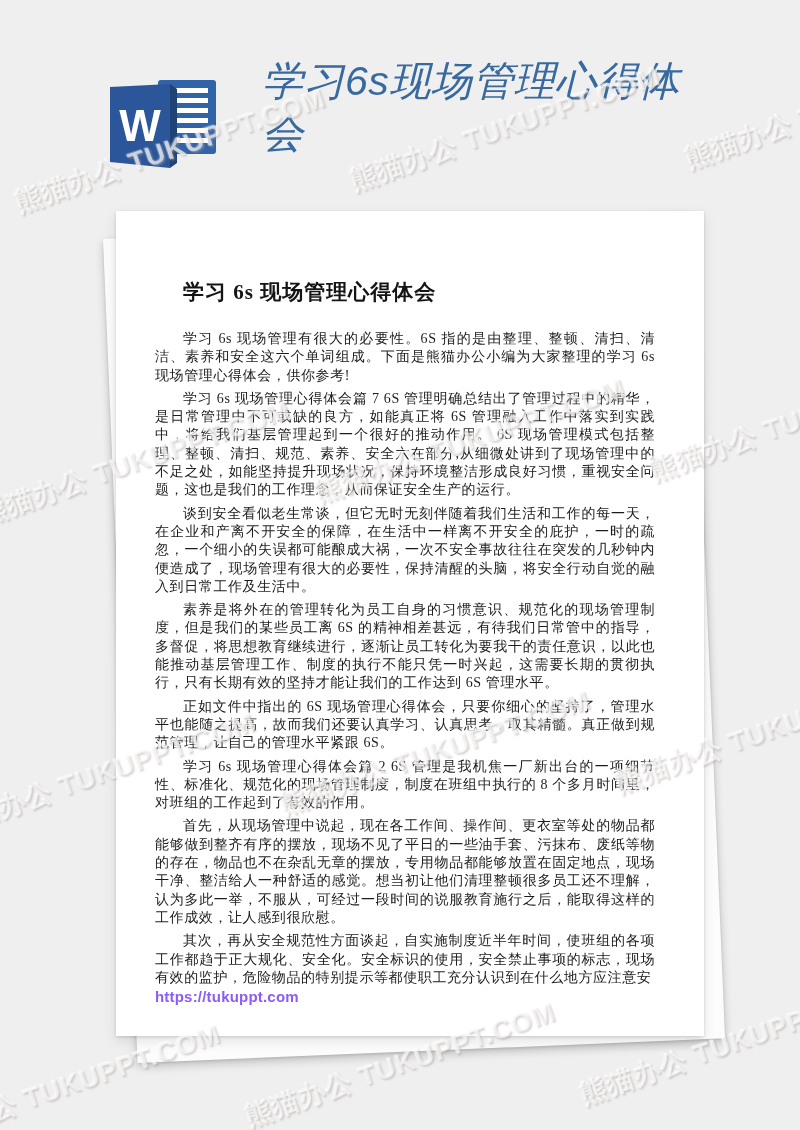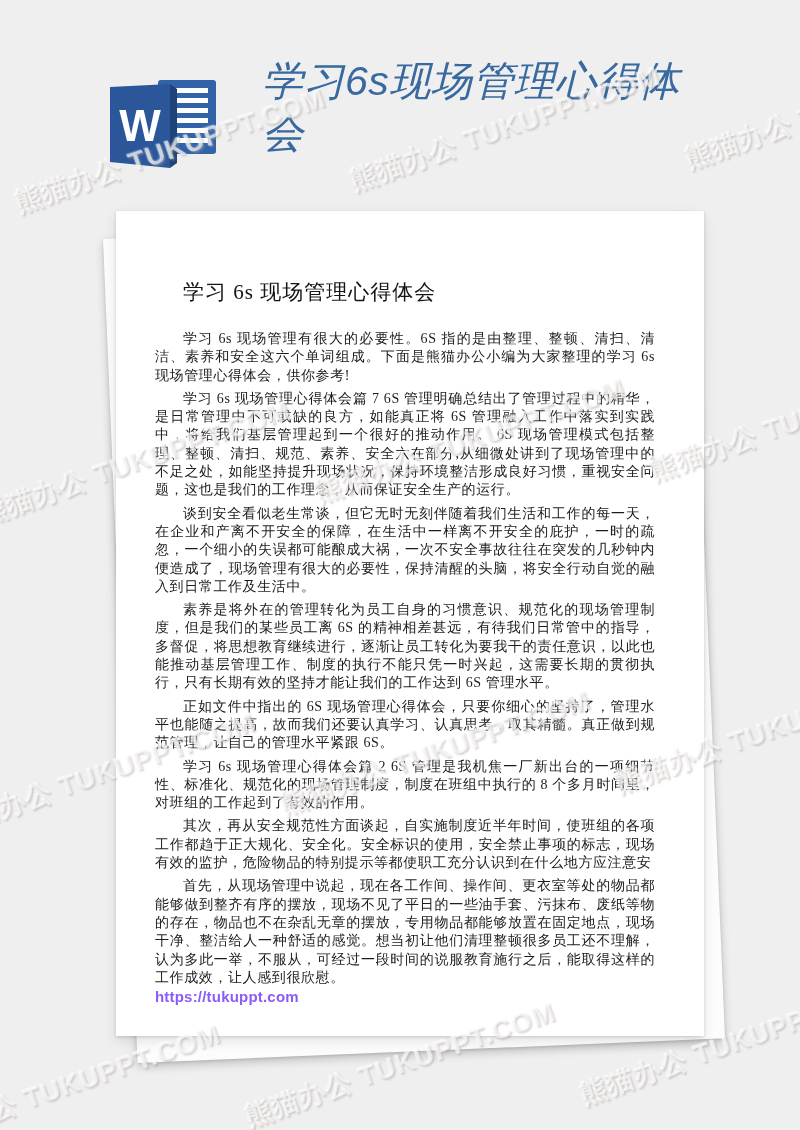--- a/index.html
+++ b/index.html
@@ -31,21 +31,21 @@
   .page-main{
     position:absolute;left:116px;top:211px;width:588px;height:825px;
     background:#ffffff;
     box-shadow:0 1px 3px rgba(0,0,0,0.14), 0 5px 12px rgba(0,0,0,0.10);
     box-sizing:border-box;
     padding:70px 49px 0 39px;
   }
   .doc-title{
     margin:0 0 27px 28px;
     font-family:"Liberation Serif","DejaVu Serif",serif;
-    font-size:21px;line-height:22px;font-weight:400;color:#141414;
+    font-size:21px;line-height:22px;font-weight:700;color:#141414;
     letter-spacing:1px;
   }
   .doc-body{width:500px;}
   .para{
     margin:5px 0 2px 0;
     font-family:"Liberation Serif","DejaVu Serif",serif;
     font-size:14px;line-height:18.3px;letter-spacing:0.6px;
     color:#1c1c1c;
     text-align:justify;
     text-indent:2em;
@@ -100,22 +100,22 @@
 
   <div class="page-main">
     <h1 class="doc-title">学习 6s 现场管理心得体会</h1>
     <div class="doc-body">
         <p class="para">学习 6s 现场管理有很大的必要性。6S 指的是由整理、整顿、清扫、清洁、素养和安全这六个单词组成。下面是熊猫办公小编为大家整理的学习 6s 现场管理心得体会，供你参考!</p>
         <p class="para">学习 6s 现场管理心得体会篇 7  6S 管理明确总结出了管理过程中的精华，是日常管理中不可或缺的良方，如能真正将 6S 管理融入工作中落实到实践中，将给我们基层管理起到一个很好的推动作用。 6S 现场管理模式包括整理、整顿、清扫、规范、素养、安全六在部分,从细微处讲到了现场管理中的不足之处，如能坚持提升现场状况，保持环境整洁形成良好习惯，重视安全问题，这也是我们的工作理念，从而保证安全生产的运行。</p>
         <p class="para">谈到安全看似老生常谈，但它无时无刻伴随着我们生活和工作的每一天，在企业和产离不开安全的保障，在生活中一样离不开安全的庇护，一时的疏忽，一个细小的失误都可能酿成大祸，一次不安全事故往往在突发的几秒钟内便造成了，现场管理有很大的必要性，保持清醒的头脑，将安全行动自觉的融入到日常工作及生活中。</p>
         <p class="para">素养是将外在的管理转化为员工自身的习惯意识、规范化的现场管理制度，但是我们的某些员工离 6S 的精神相差甚远，有待我们日常管中的指导，多督促，将思想教育继续进行，逐渐让员工转化为要我干的责任意识，以此也能推动基层管理工作、制度的执行不能只凭一时兴起，这需要长期的贯彻执行，只有长期有效的坚持才能让我们的工作达到 6S 管理水平。</p>
         <p class="para">正如文件中指出的 6S 现场管理心得体会，只要你细心的坚持了，管理水平也能随之提高，故而我们还要认真学习、认真思考，取其精髓。真正做到规范管理，让自己的管理水平紧跟 6S。</p>
         <p class="para">学习 6s 现场管理心得体会篇 2  6S 管理是我机焦一厂新出台的一项细节性、标准化、规范化的现场管理制度，制度在班组中执行的 8 个多月时间里，对班组的工作起到了有效的作用。</p>
+        <p class="para">首先，从现场管理中说起，现在各工作间、操作间、更衣室等处的物品都能够做到整齐有序的摆放，现场不见了平日的一些油手套、污抹布、废纸等物的存在，物品也不在杂乱无章的摆放，专用物品都能够放置在固定地点，现场干净、整洁给人一种舒适的感觉。想当初让他们清理整顿很多员工还不理解，认为多此一举，不服从，可经过一段时间的说服教育施行之后，能取得这样的工作成效，让人感到很欣慰。</p>
         <p class="para">其次，再从安全规范性方面谈起，自实施制度近半年时间，使班组的各项工作都趋于正大规化、安全化。安全标识的使用，安全禁止事项的标志，现场有效的监护，危险物品的特别提示等都使职工充分认识到在什么地方应注意安</p>
-        <p class="para">首先，从现场管理中说起，现在各工作间、操作间、更衣室等处的物品都能够做到整齐有序的摆放，现场不见了平日的一些油手套、污抹布、废纸等物的存在，物品也不在杂乱无章的摆放，专用物品都能够放置在固定地点，现场干净、整洁给人一种舒适的感觉。想当初让他们清理整顿很多员工还不理解，认为多此一举，不服从，可经过一段时间的说服教育施行之后，能取得这样的工作成效，让人感到很欣慰。</p>
       </div>
     <a class="footer-link">https://tukuppt.com</a>
   </div>
 
   <span class="wm" style="left:170px;top:150px;">熊猫办公 TUKUPPT.COM</span>
   <span class="wm" style="left:505px;top:128px;">熊猫办公 TUKUPPT.COM</span>
   <span class="wm" style="left:840px;top:106px;">熊猫办公 TUKUPPT.COM</span>
   <span class="wm" style="left:135px;top:462px;">熊猫办公 TUKUPPT.COM</span>
   <span class="wm" style="left:470px;top:440px;">熊猫办公 TUKUPPT.COM</span>
   <span class="wm" style="left:805px;top:418px;">熊猫办公 TUKUPPT.COM</span>

